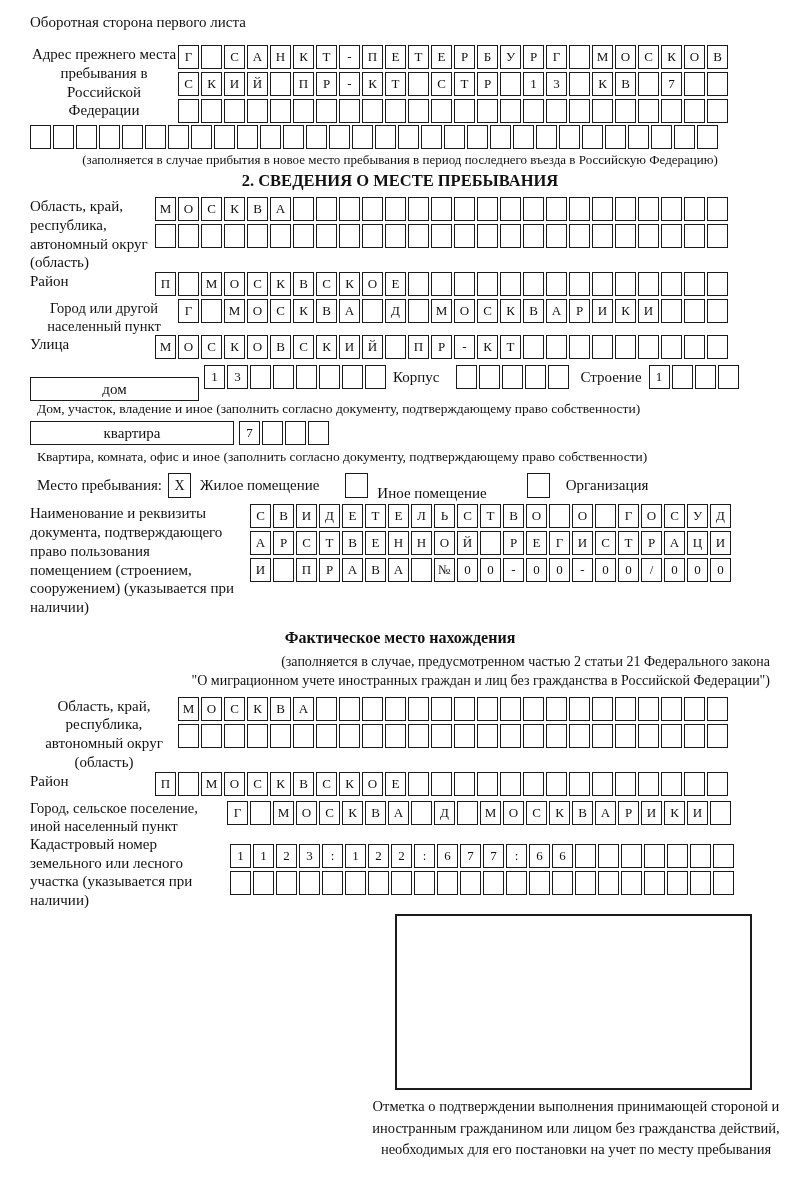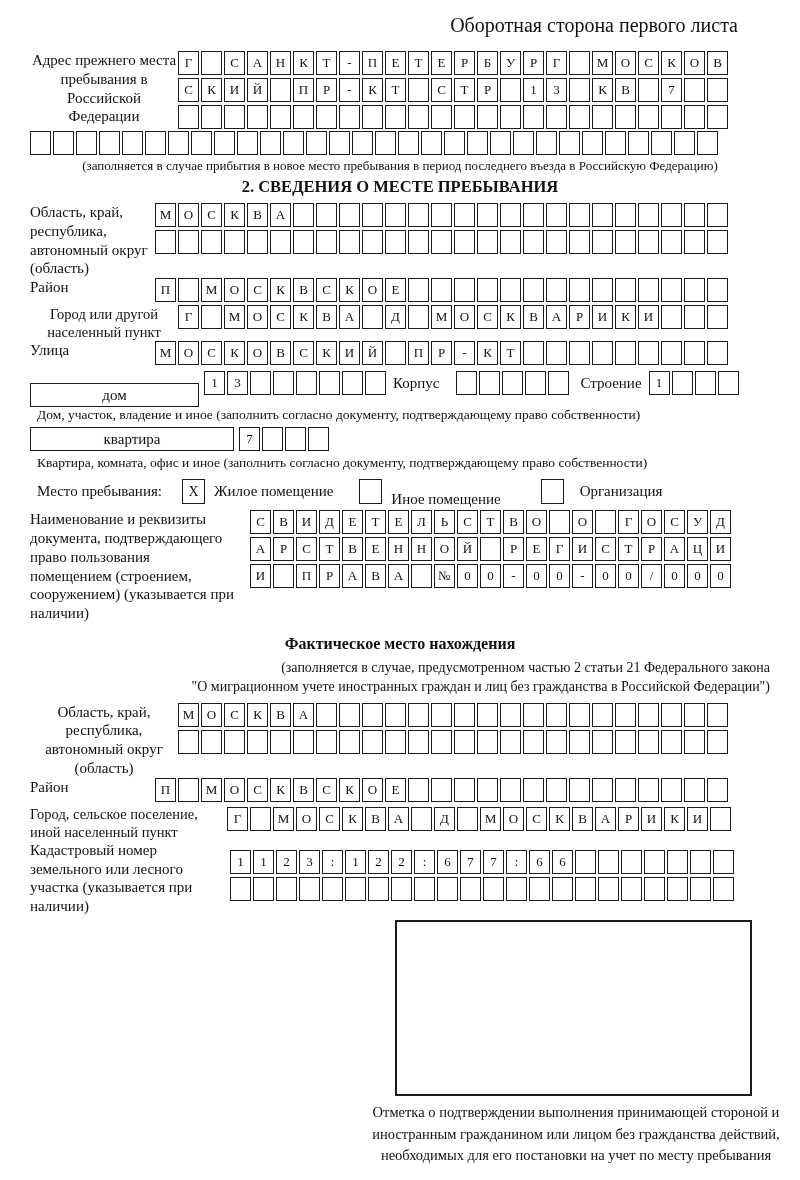--- a/index.html
+++ b/index.html
@@ -3,21 +3,21 @@
 <meta charset="utf-8">
 <style>
   * { margin:0; padding:0; box-sizing:content-box; }
   html,body { background:#ffffff; }
   body {
     width:800px; height:1180px; overflow:hidden;
     font-family:"Liberation Serif", serif; color:#111;
   }
   .page { padding:14px 30px 0 30px; width:740px; }
 
-  .corner-note { text-align:right; font-size:20px; padding-right:32px; margin-bottom:14px; }
+  .corner-note { font-size:15px; padding-right:32px; margin-bottom:14px; }
 
   .row-flex { display:flex; align-items:flex-start; }
   .label { font-size:15px; line-height:1.25; flex:none; }
   .w125 { width:125px; } .w148 { width:148px;text-align:center; } .w197 { width:197px; }
   .w200 { width:200px; } .w205 { width:205px; }
   .rows-col { flex:none; }
 
   .cellrow { display:flex; margin-bottom:3px; flex:none; }
   .cell {
     flex:none; width:19px; height:22px; border:1.5px solid #1b1b1b; margin-right:2px;
@@ -366,21 +366,21 @@
     <div class="cellrow mb0">
         <span class="cell">7</span>
         <span class="cell"></span>
         <span class="cell"></span>
         <span class="cell"></span>
       </div>
   </div>
   <div class="caption" style="margin-top:4px;">Квартира, комната, офис и иное (заполнить согласно документу, подтверждающему право собственности)</div>
 
   <div class="mesto-row">
-    <span style="margin-right:20px;">Место пребывания:</span>
+    <span style="margin-right:6px;">Место пребывания:</span>
     <span class="cell checkbox" style="margin-right:9px;">X</span>
     <span style="margin-right:26px;">Жилое помещение</span>
     <span class="cell checkbox" style="margin-right:9px;"></span>
     <span style="margin-right:40px;margin-top:16px;">Иное помещение</span>
     <span class="cell checkbox" style="margin-right:16px;"></span>
     <span>Организация</span>
   </div>
 
   <div class="row-flex">
     <div class="label w205">Наименование и реквизиты документа, подтверждающего право пользования помещением (строением, сооружением) (указывается при наличии)</div>

